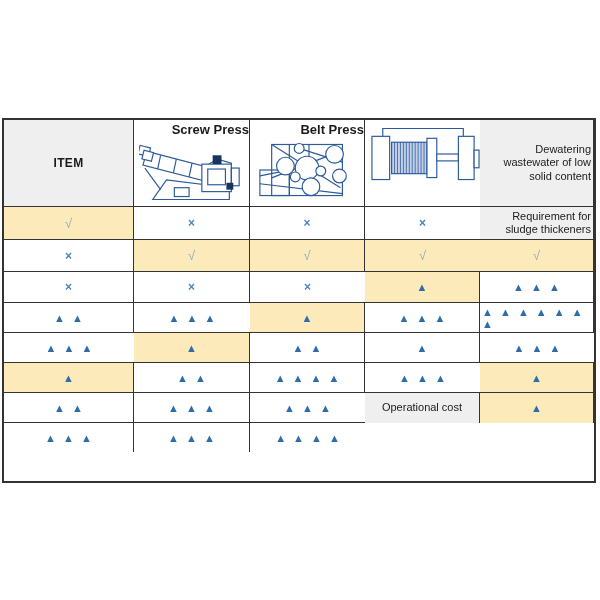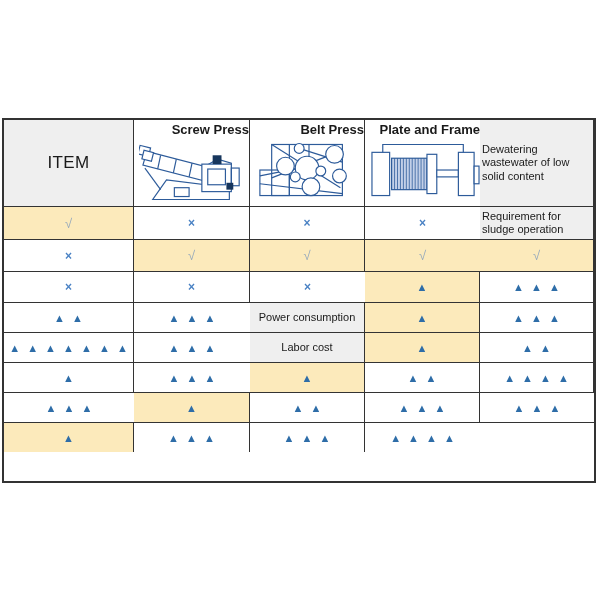--- a/index.html
+++ b/index.html
@@ -21,26 +21,26 @@
   .cell{
     border-right:1px solid #333;
     border-bottom:1px solid #333;
     display:flex;align-items:center;justify-content:center;
     box-sizing:border-box;overflow:hidden;
   }
   .cell.last-col{border-right:none;}
   .cell.last-row{border-bottom:none;}
   .label-cell{
     background:var(--label-bg,#efefef);
-    font-size:11px;line-height:1.22;text-align:left;
+    font-size:11px;line-height:1.22;text-align:right;
     padding:1px 2px;
   }
   .item-cell{
     background:var(--label-bg,#efefef);
-    font-weight:normal;font-size:17px;letter-spacing:.3px;
+    font-weight:bold;font-size:12px;letter-spacing:.3px;
   }
   .head-cell{
     flex-direction:column;justify-content:flex-start;
     padding-top:2px;background:#fff;align-items:flex-end;
   }
   .head-label{font-weight:bold;font-size:13px;margin-bottom:1px;}
   .diagram{flex:0 0 auto;}
   .val-cell{background:#fff;}
   .val-cell.hl{background:var(--highlight,#fceabb);}
   .sym-check{font-size:13px;color:var(--check-gray,#96a9bc);}
@@ -99,21 +99,20 @@
       <circle class="lnf" cx="82" cy="16" r="9"></circle>
       <circle class="lnf" cx="87" cy="38" r="7"></circle>
       <circle class="lnf" cx="58" cy="49" r="9"></circle>
       <circle class="lnf" cx="68" cy="33" r="5"></circle>
       <circle class="lnf" cx="42" cy="39" r="5"></circle>
     </svg>
   </div>
 
 
   <div class="cell head-cell last-col">
-    <div class="head-label">Plate and Frame</div>
     <svg class="diagram" width="110" height="66" viewBox="0 0 112 66">
       <polyline class="ln" points="13,16 13,6 95,6 95,16"></polyline>
       <rect class="lnf" x="2" y="14" width="18" height="44"></rect>
       <rect class="plates" x="22" y="20" width="36" height="32"></rect>
       <line class="thinln" x1="25" y1="20" x2="25" y2="52"></line>
       <line class="thinln" x1="28" y1="20" x2="28" y2="52"></line>
       <line class="thinln" x1="31" y1="20" x2="31" y2="52"></line>
       <line class="thinln" x1="34" y1="20" x2="34" y2="52"></line>
       <line class="thinln" x1="37" y1="20" x2="37" y2="52"></line>
       <line class="thinln" x1="40" y1="20" x2="40" y2="52"></line>
@@ -128,56 +127,55 @@
       <rect class="lnf" x="106" y="28" width="5" height="18"></rect>
     </svg>
   </div>
 
   <div class="cell label-cell">Dewatering wastewater of low solid content</div>
   <div class="cell val-cell hl sym-check">√</div>
   <div class="cell val-cell sym-cross">×</div>
   <div class="cell val-cell sym-cross">×</div>
   <div class="cell val-cell last-col sym-cross">×</div>
 
-  <div class="cell label-cell">Requirement for sludge operation</div>
+  <div class="cell label-cell">Requirement for sludge thickeners</div>
   <div class="cell val-cell sym-cross">×</div>
   <div class="cell val-cell hl sym-check">√</div>
   <div class="cell val-cell hl sym-check">√</div>
   <div class="cell val-cell last-col hl sym-check">√</div>
 
   <div class="cell val-cell hl sym-check">√</div>
   <div class="cell val-cell sym-cross">×</div>
   <div class="cell val-cell sym-cross">×</div>
   <div class="cell val-cell last-col sym-cross">×</div>
 
   <div class="cell val-cell hl sym-tri">▲</div>
   <div class="cell val-cell sym-tri">▲ ▲ ▲</div>
   <div class="cell val-cell sym-tri">▲ ▲</div>
   <div class="cell val-cell last-col sym-tri">▲ ▲ ▲</div>
 
-  <div class="cell label-cell">Power consumption</div>
   <div class="cell val-cell hl sym-tri">▲</div>
   <div class="cell val-cell sym-tri">▲ ▲ ▲</div>
   <div class="cell val-cell sym-tri">▲ ▲ ▲ ▲ ▲ ▲ ▲</div>
   <div class="cell val-cell last-col sym-tri">▲ ▲ ▲</div>
 
-  <div class="cell label-cell">Labor cost</div>
   <div class="cell val-cell hl sym-tri">▲</div>
   <div class="cell val-cell sym-tri">▲ ▲</div>
   <div class="cell val-cell sym-tri">▲</div>
   <div class="cell val-cell last-col sym-tri">▲ ▲ ▲</div>
 
   <div class="cell val-cell hl sym-tri">▲</div>
   <div class="cell val-cell sym-tri">▲ ▲</div>
   <div class="cell val-cell sym-tri">▲ ▲ ▲ ▲</div>
   <div class="cell val-cell last-col sym-tri">▲ ▲ ▲</div>
 
   <div class="cell val-cell hl sym-tri">▲</div>
   <div class="cell val-cell sym-tri">▲ ▲</div>
   <div class="cell val-cell sym-tri">▲ ▲ ▲</div>
   <div class="cell val-cell last-col sym-tri">▲ ▲ ▲</div>
 
+  <div class="cell label-cell last-row">Operational cost</div>
   <div class="cell val-cell last-row hl sym-tri">▲</div>
   <div class="cell val-cell last-row sym-tri">▲ ▲ ▲</div>
   <div class="cell val-cell last-row sym-tri">▲ ▲ ▲</div>
   <div class="cell val-cell last-row last-col sym-tri">▲ ▲ ▲ ▲</div>
 
 </div>
 
 </body></html>

